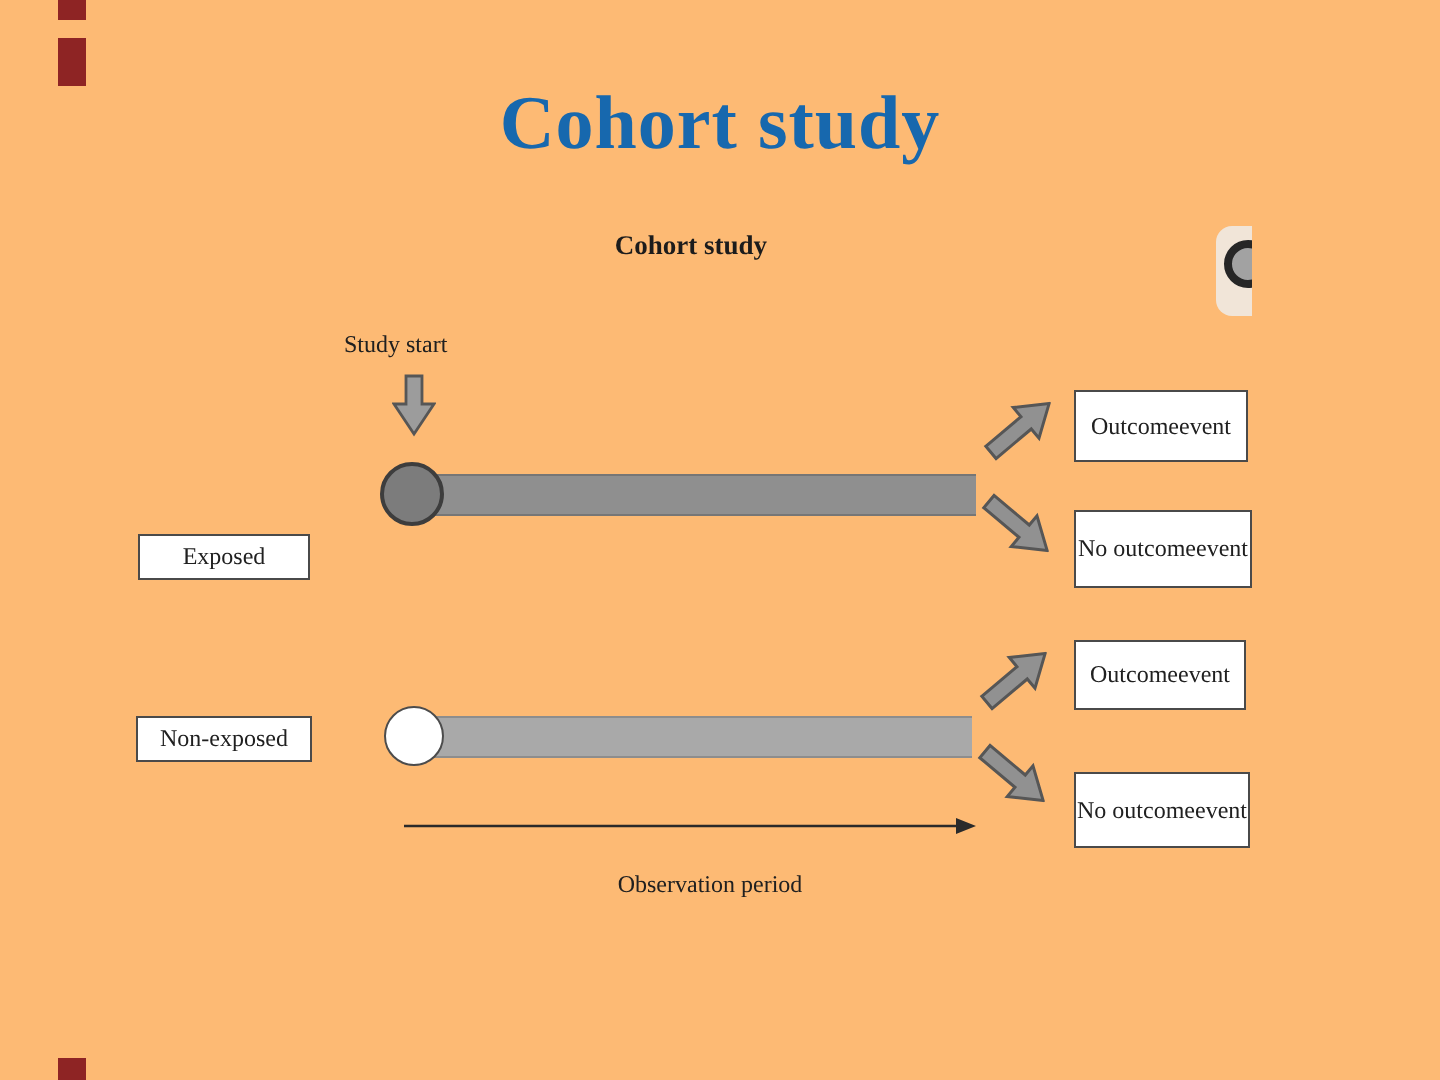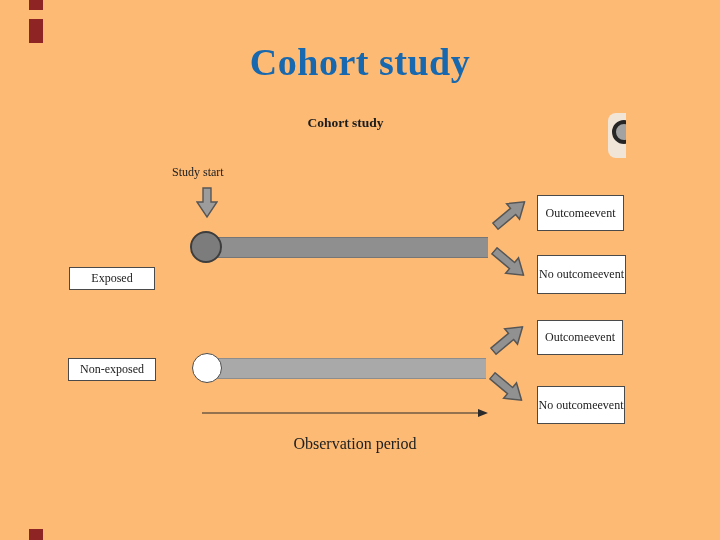--- a/index.html
+++ b/index.html
@@ -117,15 +117,15 @@
   </svg>
   <div class="label-box two-line" style="left:537px;top:386px;width:86px;height:36px;">
     <div>No outcome</div>
     <div>event</div>
   </div>
 
   <svg class="abs" style="left:200px;top:406px;" width="290" height="14" viewBox="0 0 290 14">
     <line x1="2" y1="7" x2="279" y2="7" stroke="#2a2a2a" stroke-width="1.2"></line>
     <polygon points="278,3 288,7 278,11" fill="#2a2a2a"></polygon>
   </svg>
-  <div class="abs small-label" style="left:280px;top:435px;width:150px;text-align:center;font-size:16px;">Observation period</div>
+  <div class="abs small-label" style="left:280px;top:435px;width:150px;text-align:center;font-size:12px;">Observation period</div>
 
 </div>
 
 </body></html>

